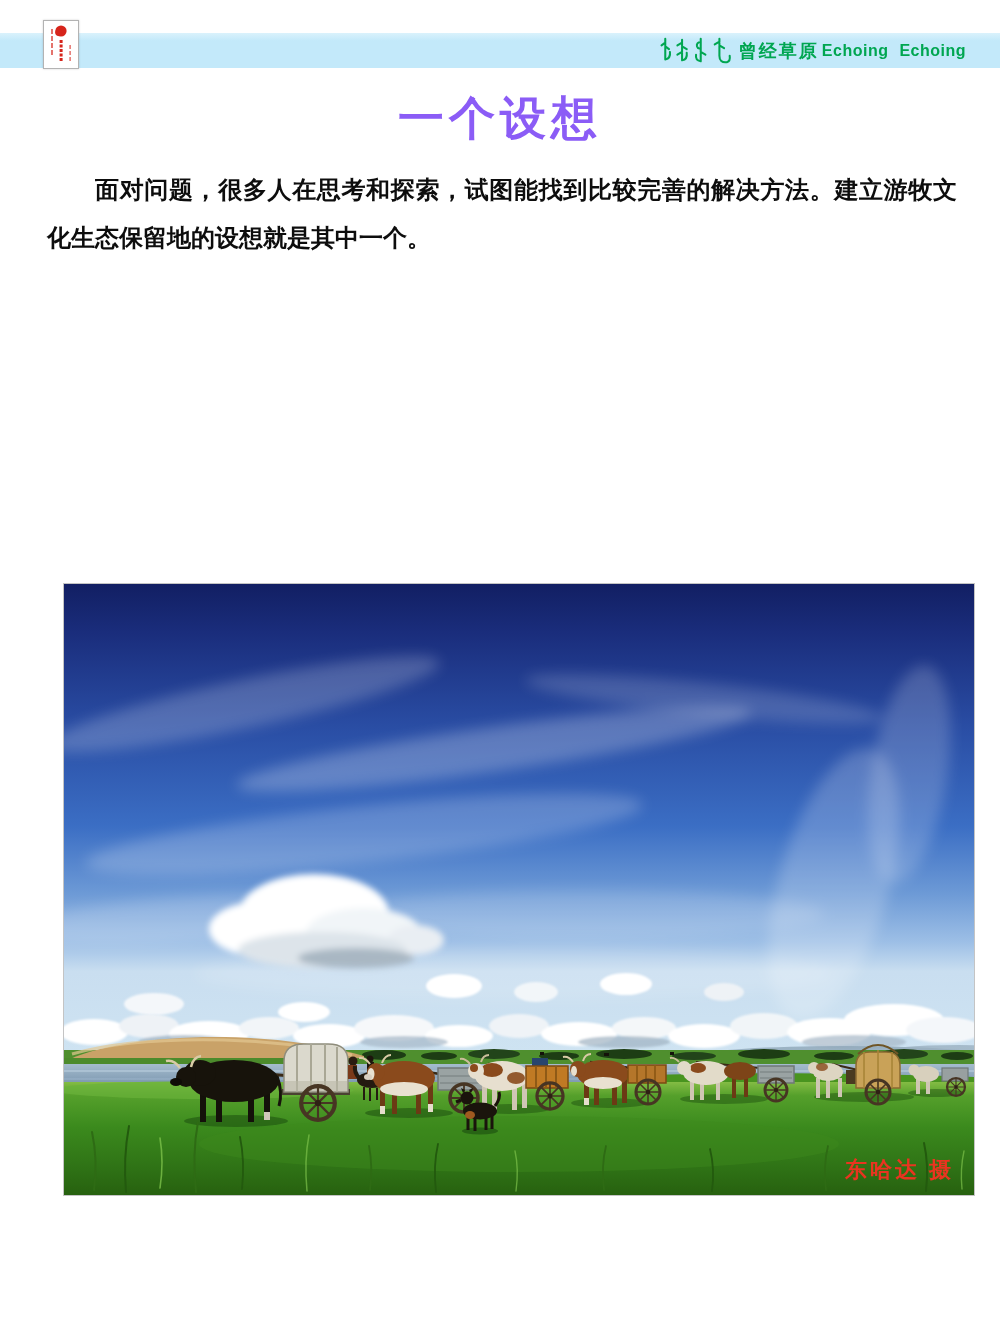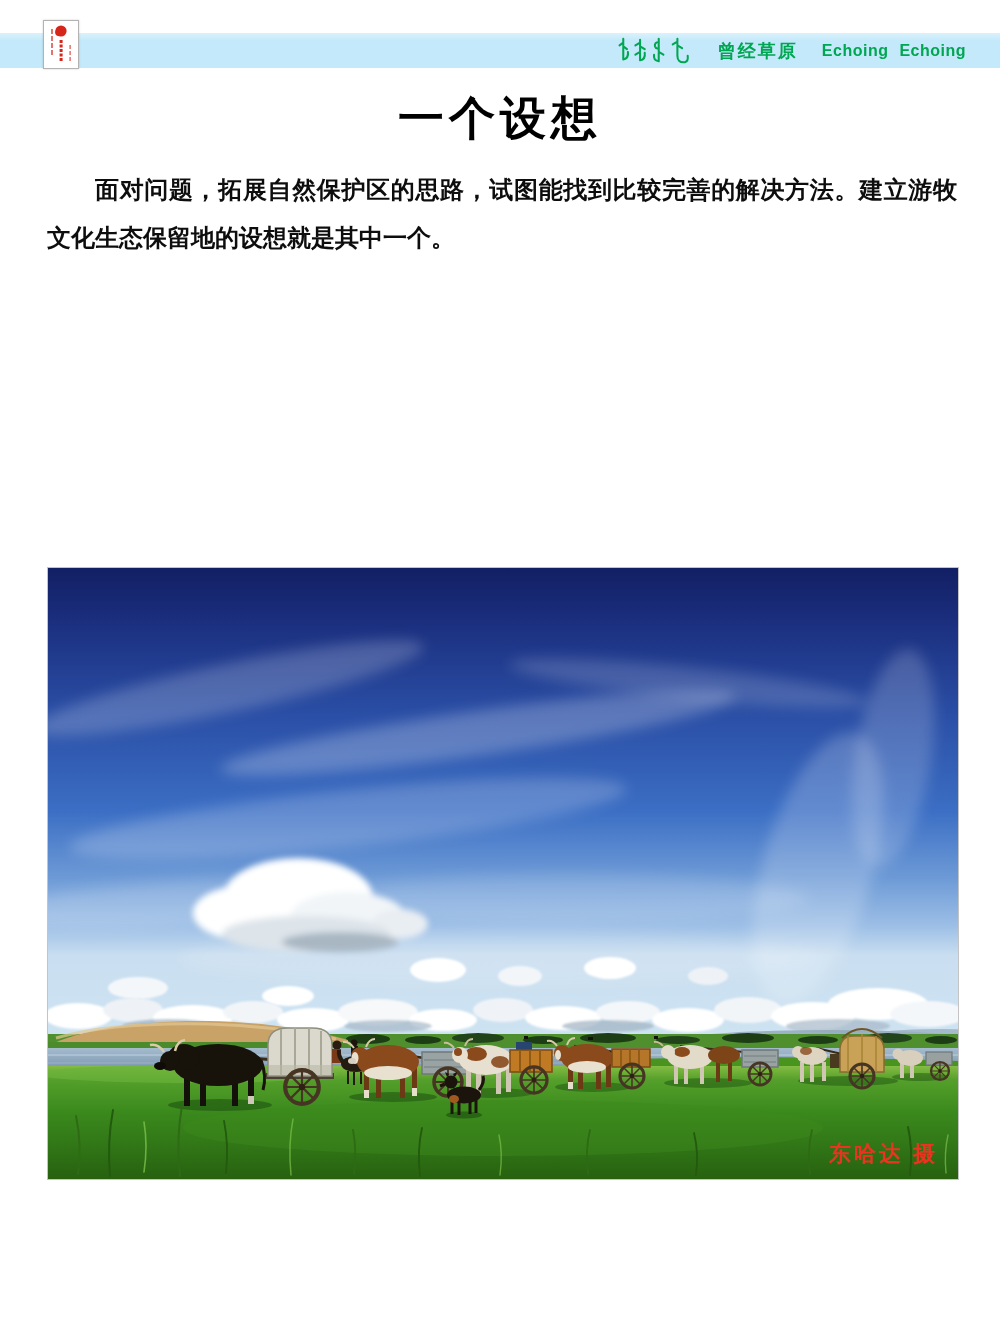--- a/index.html
+++ b/index.html
@@ -4,32 +4,32 @@
 <style>
   html,body{margin:0;padding:0;background:#ffffff;}
   body{width:1000px;height:1333px;position:relative;font-family:"Liberation Sans","DejaVu Sans",sans-serif;overflow:hidden;}
 
   .band{position:absolute;left:0;top:33px;width:1000px;height:35px;
         background:linear-gradient(#daf2fc 0,#c3e9fa 22%,#c3e9fa 100%);}
 
   .logo-card{position:absolute;left:43px;top:20px;width:36px;height:49px;background:#fff;
              border:1px solid #b3b3b3;box-sizing:border-box;box-shadow:0 0 2px rgba(0,0,0,.18);}
 
-  .header-right{position:absolute;top:33px;right:34px;height:35px;display:flex;align-items:center;gap:24px;}
+  .header-right{position:absolute;top:33px;right:34px;height:35px;display:flex;align-items:center;gap:3px;}
   .series-cn{font-size:18px;font-weight:bold;letter-spacing:2px;}
   .series-en{font-size:16px;font-weight:bold;letter-spacing:.5px;word-spacing:6px;}
 
   .page-title{position:absolute;top:88px;left:0;width:1000px;margin:0;text-align:center;
               font-size:46px;font-weight:bold;letter-spacing:5px;}
 
   .body-text{position:absolute;top:166px;left:47px;width:910px;font-size:24px;line-height:48px;
              color:#0d0d0d;text-align:justify;font-weight:600;}
   .body-text p{margin:0;text-indent:2em;}
 
-  figure.photo{position:absolute;left:47px;top:567px;width:910px;height:611px;margin:0;
+  figure.photo{position:absolute;left:47px;top:567px;width:910px;height:611px;margin:16px;
                border:1px solid #c4c4c4;background:#dfe8ee;}
   svg.scene{display:block;width:910px;height:611px;}
   .credit{position:absolute;right:20px;bottom:10px;font-size:22px;font-weight:bold;letter-spacing:3px;}
 </style>
 </head>
 <body>
 
 <div class="band"></div>
 
 <div class="logo-card">
@@ -59,24 +59,24 @@
       <path d="M6,2 V24 M6,24 Q12,23 11,16 M6,6 L2,9 M6,10 L10,13"></path>
       <path d="M24,3 V25 M24,6 L19,9 M24,10 L29,13 M24,16 L19,19 M24,25 Q30,24 29,17"></path>
       <path d="M44,2 V26 M44,5 Q39,6 40,10 Q41,13 44,12 M44,16 L49,19 M44,26 Q38,25 39,19"></path>
       <path d="M64,2 V20 Q64,28 72,27 Q76,26 75,20 M64,5 L59,8 M64,9 L69,12"></path>
     </g>
   </svg>
   <span class="series-cn">曾经草原</span>
   <span class="series-en">Echoing Echoing</span>
 </div>
 
-<h1 class="page-title" style="color:#000000;">一个设想</h1>
+<h1 class="page-title" style="color:#8b5cf6;">一个设想</h1>
 
 <div class="body-text">
-  <p>面对问题，拓展自然保护区的思路，试图能找到比较完善的解决方法。建立游牧文化生态保留地的设想就是其中一个。</p>
+  <p>面对问题，很多人在思考和探索，试图能找到比较完善的解决方法。建立游牧文化生态保留地的设想就是其中一个。</p>
 </div>
 
 <figure class="photo">
   <svg class="scene" viewBox="0 0 910 611" preserveAspectRatio="none">
     <defs>
       <linearGradient id="sky" x1="0" y1="0" x2="0" y2="1">
         <stop offset="0" stop-color="#121f63"></stop>
         <stop offset=".1" stop-color="#1a2d7c"></stop>
         <stop offset=".3" stop-color="#2a4ea5"></stop>
         <stop offset=".5" stop-color="#3b6ec4"></stop>

